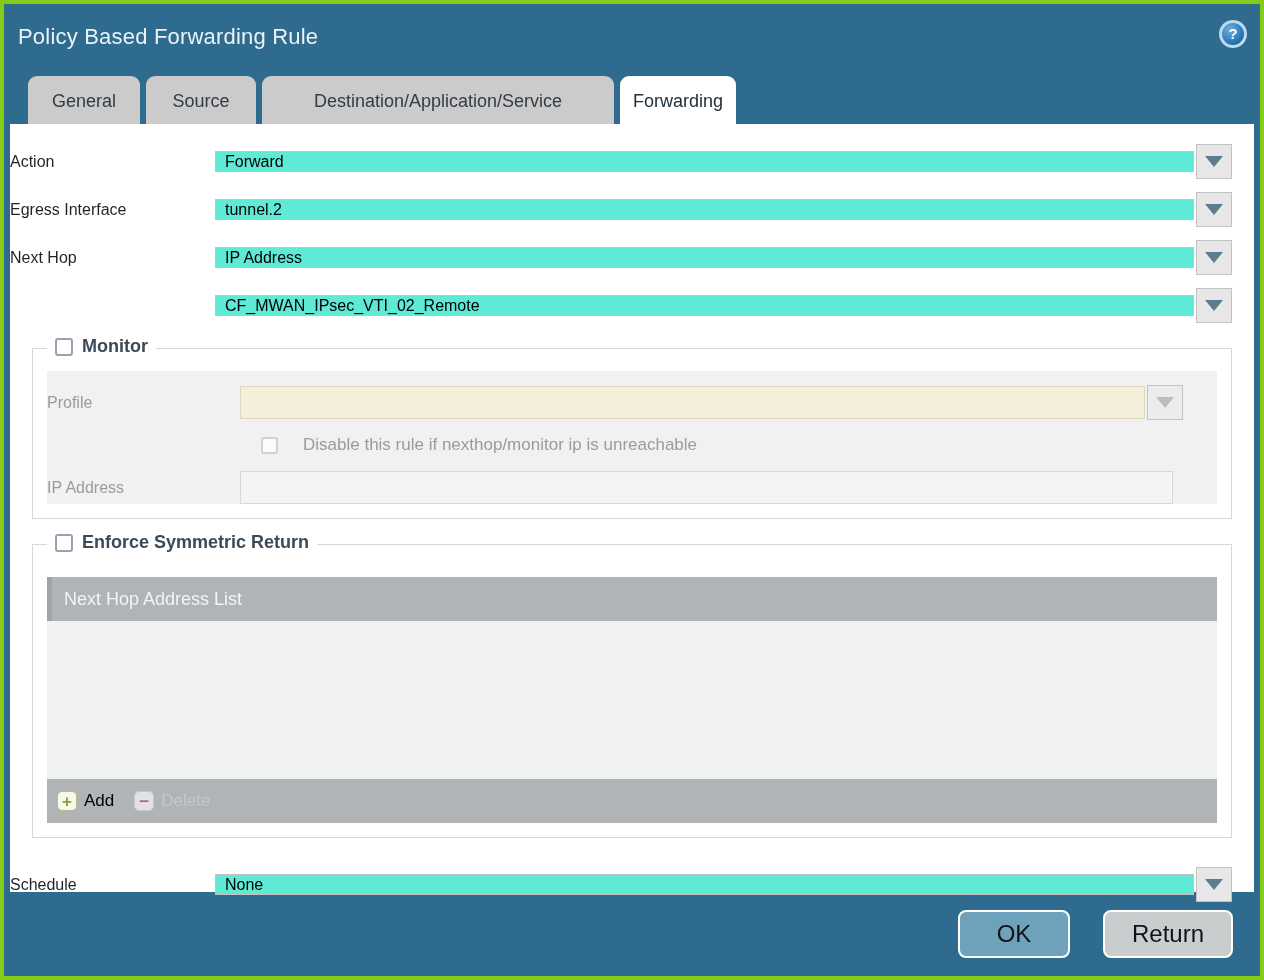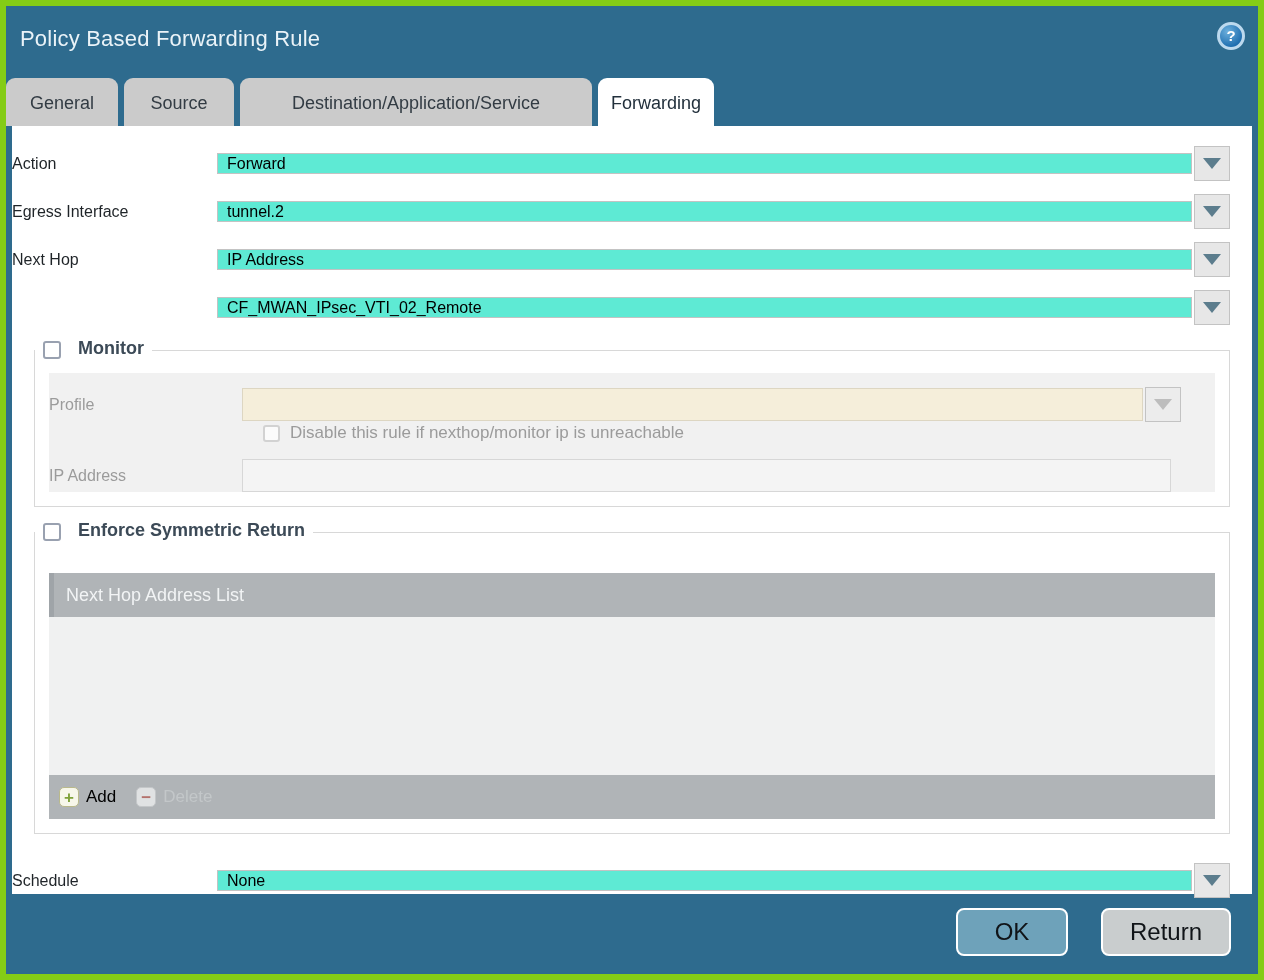--- a/index.html
+++ b/index.html
@@ -6,64 +6,64 @@
     --teal:#2e6b8e;
     --tab-gray:#cbcbcb;
     --accent-label:#3c4a57;
     --table-gray:#b0b4b7;
     --profile-tan:#f5eeda;
     --ok-bg:#6ea2ba;
     --cancel-bg:#c9cdce;
   }
   *{box-sizing:border-box;margin:0;padding:0;}
   body{font-family:"Liberation Sans",sans-serif;background:#fff;}
-  .dialog{width:1264px;height:980px;background:var(--teal);border:6px solid #84cc16;position:relative;overflow:hidden;}
+  .dialog{width:1264px;height:980px;background:var(--teal);border:4px solid #84cc16;position:relative;overflow:hidden;}
   
   .titlebar{height:72px;position:relative;}
   .title{position:absolute;left:14px;top:20px;color:#eaf3f8;font-size:22px;letter-spacing:.2px;}
   .help{position:absolute;right:13px;top:16px;width:28px;height:28px;border-radius:50%;
         background:radial-gradient(circle at 35% 30%,#6db0dd,#1c6cae 75%);
         border:3px solid #bcd9ee;color:#fff;text-align:center;line-height:22px;
         font-weight:bold;font-size:15px;cursor:pointer;}
   
-  .tabs{height:48px;padding-left:0;display:flex;gap:6px;}
+  .tabs{height:48px;padding-left:24px;display:flex;gap:6px;}
   .tab{background:var(--tab-gray);border-radius:9px 9px 0 0;color:#333c44;font-size:18px;
        text-align:center;line-height:50px;cursor:pointer;white-space:nowrap;}
   .tab.t1{width:112px}.tab.t2{width:110px}.tab.t3{width:352px}.tab.t4{width:116px}
   .tab.active{background:#fff;color:#22303c;}
   
   .content{position:absolute;left:6px;right:6px;top:120px;height:768px;background:#fff;}
   .row{display:flex;align-items:center;margin:13px 22px 0 0;}
   .row.first{margin-top:20px;}
   .lbl{width:205px;text-align:left;padding-right:9px;color:#1f2428;font-size:16px;flex:none;}
   .selectwrap{flex:1;display:flex;align-items:center;}
   .selectbox{flex:1;height:21px;border:1px solid #c3c3c3;background:#5eead4;display:flex;
              align-items:center;padding-left:9px;font-size:16px;color:#000;cursor:pointer;}
   .dropbtn{width:36px;height:35px;margin-left:2px;background:#e7e7e7;border:1px solid #c3c3c3;
            display:flex;align-items:center;justify-content:center;cursor:pointer;flex:none;}
   .arrow{width:0;height:0;border-left:9px solid transparent;border-right:9px solid transparent;
          border-top:11px solid #5c7d8d;}
   .dropbtn.disabled{background:#ececec;}
   .dropbtn.disabled .arrow{border-top-color:#bdbdbd;}
   
   .group{margin:25px 22px 0 22px;border:1px solid #d8d8d8;position:relative;padding:22px 14px 14px 14px;}
-  .legend{position:absolute;top:-13px;left:0;background:#fff;padding:0 8px;display:flex;
-          align-items:flex-end;gap:17px;}
+  .legend{position:absolute;top:-13px;left:14px;background:#fff;padding:0 8px;display:flex;
+          align-items:center;gap:9px;}
   .checkbox{width:18px;height:18px;border:2px solid #99a1b0;border-radius:3px;background:#fff;cursor:pointer;flex:none;}
   .group-title{font-size:18px;font-weight:bold;color:var(--accent-label);}
   .panel{background:#f1f1f1;padding:10px 12px 0 0;}
   .panel .lbl{width:193px;color:#9b9b9b;}
   .profilebox{flex:1;height:33px;border:1px solid #ddd6c2;background:var(--profile-tan);}
-  .chkrow{display:flex;align-items:center;margin:1px 0 0 214px;gap:10px;}
+  .chkrow{display:flex;align-items:center;margin:15px 0 0 214px;gap:25px;}
   .chk-disabled{width:17px;height:17px;border:2px solid #d2d2d2;border-radius:3px;background:#fbfbfb;flex:none;}
   .chk-label{color:#9b9b9b;font-size:17px;}
   .inputbox{flex:1;height:33px;border:1px solid #d7d7d7;background:#f4f4f4;margin-right:10px;}
   .iprow{margin-top:16px;display:flex;align-items:center;}
   
-  .nh-table{margin-top:18px;border-radius:21px;}
+  .nh-table{margin-top:10px;border-radius:21px;}
   .nh-header{height:44px;background:var(--table-gray);border-left:5px solid #9fa4a8;color:#f2f4f5;
              font-size:18px;display:flex;align-items:center;padding-left:12px;}
   .nh-body{height:158px;background:#f0f1f1;}
   .nh-footer{height:44px;background:var(--table-gray);display:flex;align-items:center;gap:20px;padding-left:10px;}
   .tbl-btn{display:flex;align-items:center;gap:7px;cursor:pointer;}
   .icon-sq{width:20px;height:20px;border-radius:5px;display:flex;align-items:center;justify-content:center;
            font-weight:bold;font-size:17px;line-height:1;flex:none;}
   .icon-add{background:#f7f7ea;border:1px solid #b9b98b;color:#7fa23a;}
   .icon-del{background:#e0e2e3;border:1px solid #c4c7c9;color:#b4726d;}
   .tbl-btn .t{font-size:17px;color:#000000;}

